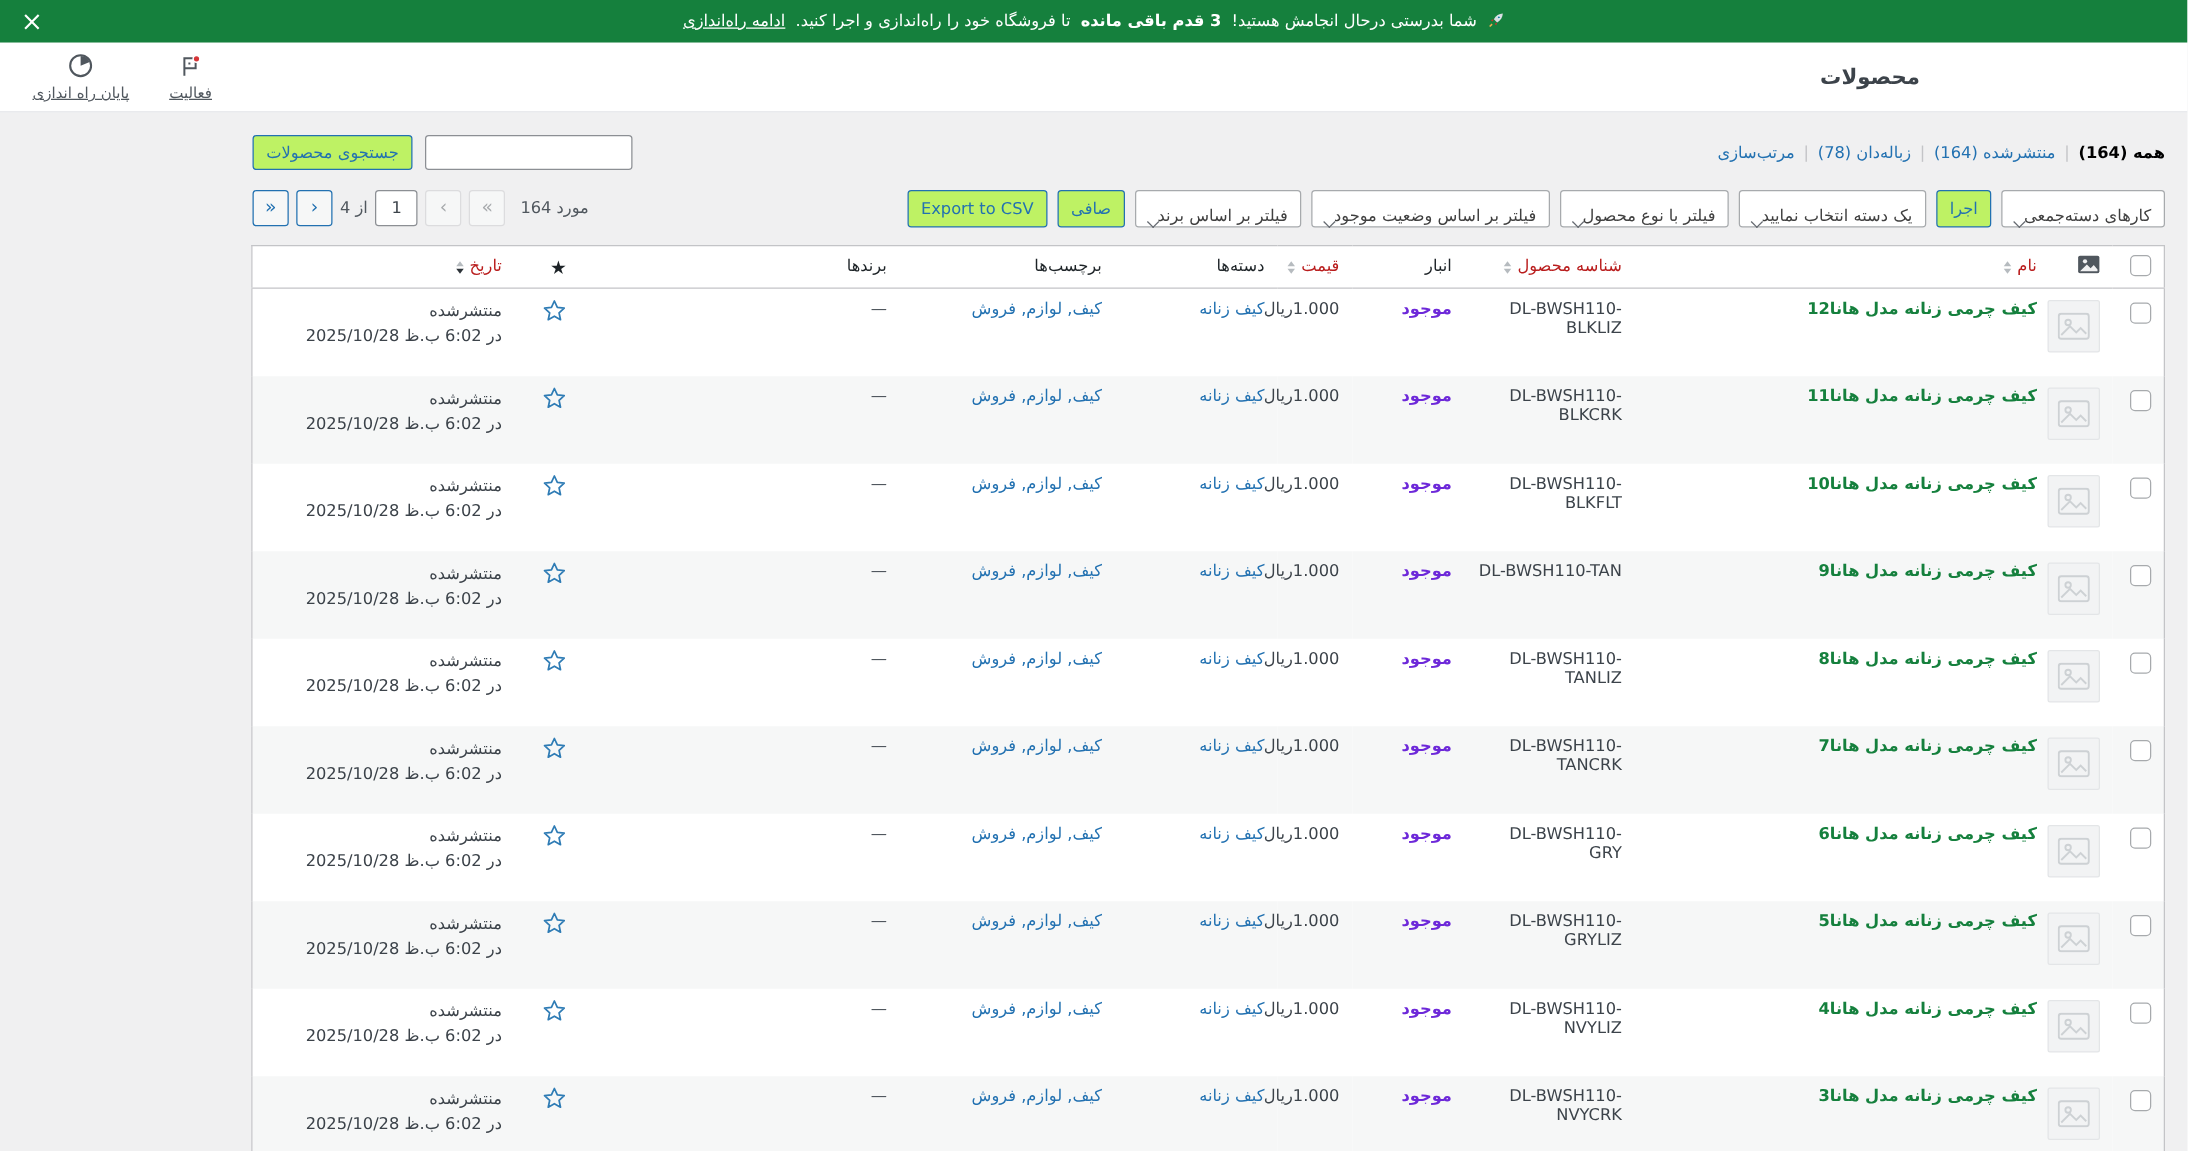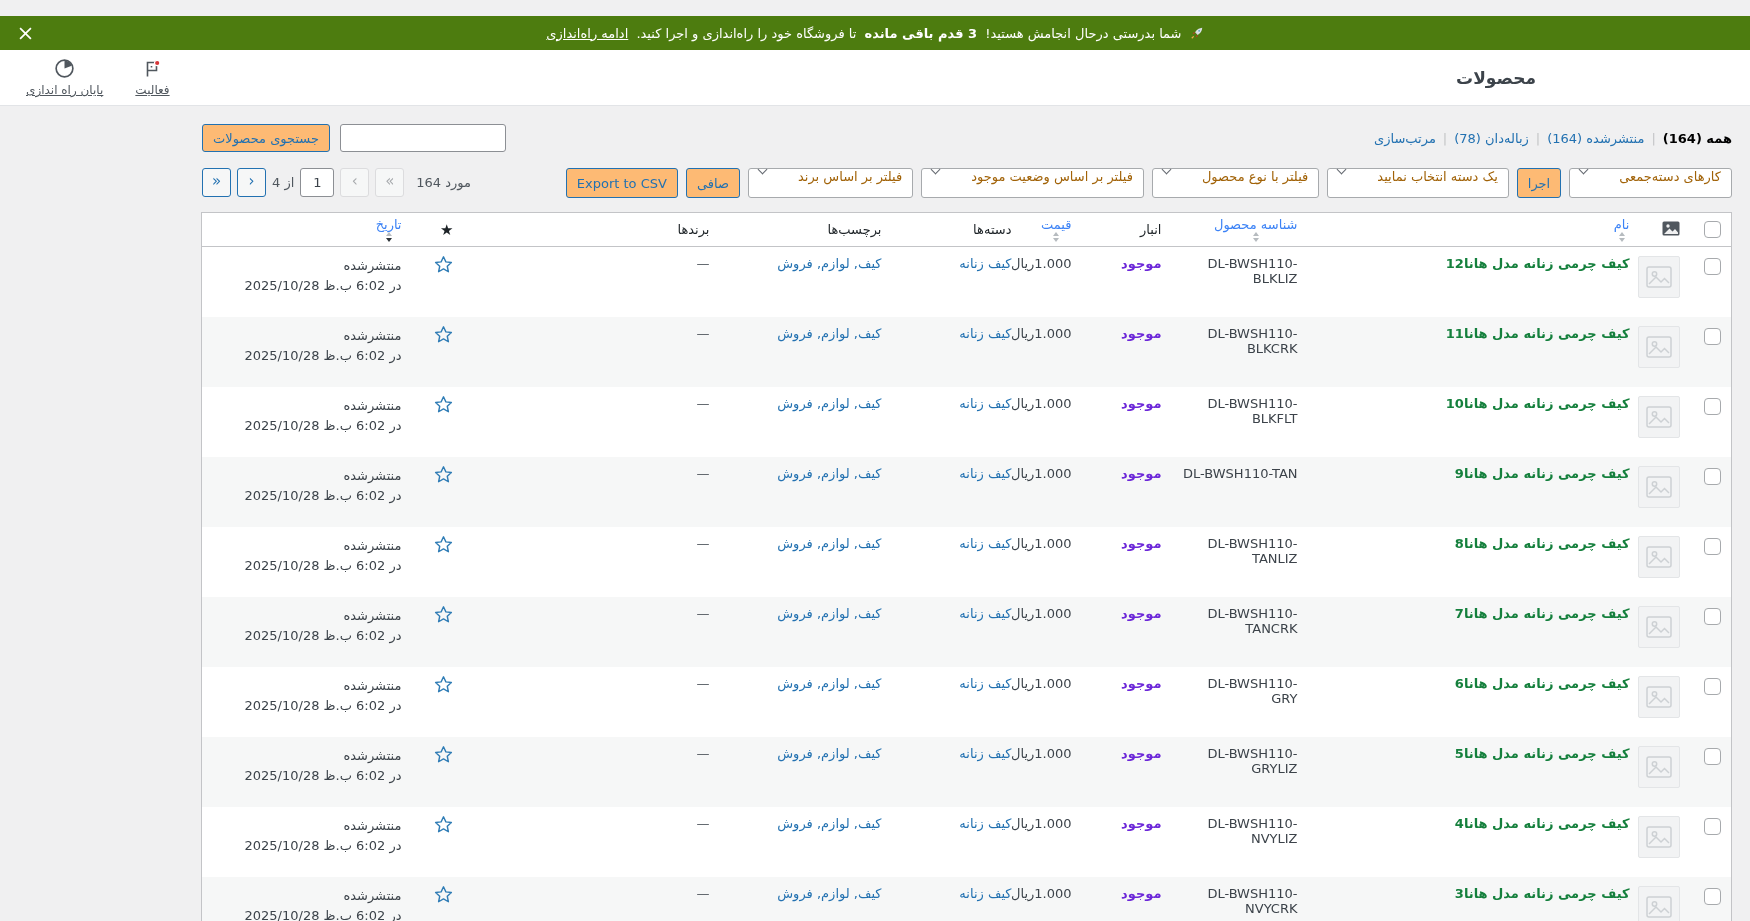--- a/index.html
+++ b/index.html
@@ -7,22 +7,22 @@
   body {
     width:1750px; height:921px; overflow:hidden;
     background:#f0f0f1;
     font-family:"DejaVu Sans","Liberation Sans",sans-serif;
     font-size:13px; color:#3c434a; direction:rtl;
   }
   a { text-decoration:none; }
 
   
   .banner{
-    position:relative; height:34px; background:#4d7c0f; color:#fff;
-    display:flex; align-items:center; justify-content:center; font-size:13px;margin-top:16px;
+    position:relative; height:34px; background:#15803d; color:#fff;
+    display:flex; align-items:center; justify-content:center; font-size:13px;
   }
   .banner-text > *{ margin:0 2px; }
   .banner-text b{ font-weight:bold; }
   .banner-text a{ color:#fff; text-decoration:underline; cursor:pointer; }
   .banner-close{
     position:absolute; left:8px; top:0; width:34px; height:34px;
     background:transparent; border:none; cursor:pointer;
     display:flex; align-items:center; justify-content:center; padding:0;
   }
 
@@ -50,31 +50,31 @@
   .subsubsub a{ color:#2271b1; cursor:pointer; }
   .subsubsub a.current{ color:#000; font-weight:bold; }
 
   .search-box{ display:flex; align-items:center; gap:10px; }
   .search-input{
     width:166px; height:28px; border:1px solid #8c8f94; border-radius:3px;
     background:#fff; padding:0 8px; font-family:inherit; font-size:13px;
   }
   .btn{
     height:28px; padding:0 10px; border:1px solid #2271b1; border-radius:3px;
-    background:#fdba74; color:#2271b1; font-size:13px; font-family:inherit; cursor:pointer;
+    background:#bef264; color:#2271b1; font-size:13px; font-family:inherit; cursor:pointer;
     display:inline-flex; align-items:center;
   }
   .btn.ltr{ direction:ltr; }
 
   .row2{ display:flex; justify-content:space-between; align-items:flex-start; margin-top:16px; }
   .actions-group{ display:flex; align-items:center; gap:8px; flex-wrap:nowrap; }
   .sel{
     height:30px; background:#fff; border:1px solid #a7aaad; border-radius:3px;
-    display:inline-flex; align-items:flex-start; gap:32px; padding:0 10px 0 10px;
-    color:#a16207; font-size:13px; cursor:pointer; white-space:nowrap;
+    display:inline-flex; align-items:flex-end; gap:0; padding:0 10px 0 10px;
+    color:#404040; font-size:13px; cursor:pointer; white-space:nowrap;
   }
   .chev{ width:7px; height:7px; border-left:1.5px solid #646970; border-bottom:1.5px solid #646970;
     transform:rotate(-45deg); margin-top:-3px; flex:none; }
   .btn.h30{ height:30px; }
 
   .pagination{ display:flex; align-items:center; gap:6px; color:#50575e; font-size:13px; }
   .pg-btn{
     width:29px; height:29px; display:inline-flex; align-items:center; justify-content:center;
     border:1px solid #2271b1; border-radius:3px; background:#f6f7f7; color:#2271b1;
     font-size:15px; cursor:pointer; line-height:1; padding-bottom:3px;
@@ -88,21 +88,21 @@
 
   
   table.wp-list{
     width:100%; margin-top:14px; border-collapse:collapse; table-layout:fixed;
     background:#fff; border:1px solid #c3c4c7;
   }
   thead th{
     height:34px; padding:0 10px; text-align:right; font-weight:400; font-size:13px;
     color:#1d2327; border-bottom:1px solid #c3c4c7; white-space:nowrap;
   }
-  thead th a{ color:#3b82f6; cursor:pointer; display:inline-flex; align-items:center;flex-direction:column; }
+  thead th a{ color:#b91c1c; cursor:pointer; display:inline-flex; align-items:center; }
   .sorting{ display:inline-flex; flex-direction:column; gap:2px; margin:0 5px; }
   .sorting i{ display:block; width:0; height:0; border:3.5px solid transparent; }
   .sorting i.up{ border-bottom:4.5px solid #b6bbbf; border-top:none; }
   .sorting i.dn{ border-top:4.5px solid #b6bbbf; border-bottom:none; }
   .sorting i.dn.on{ border-top-color:#2c3338; }
   .star-head{ font-size:15px; color:#1d2327; }
 
   tbody tr{ height:70px; }
   tbody tr.alt{ background:#f6f7f7; }
   tbody td{ padding:9px 10px; vertical-align:top; font-size:13px; color:#3c434a; }

